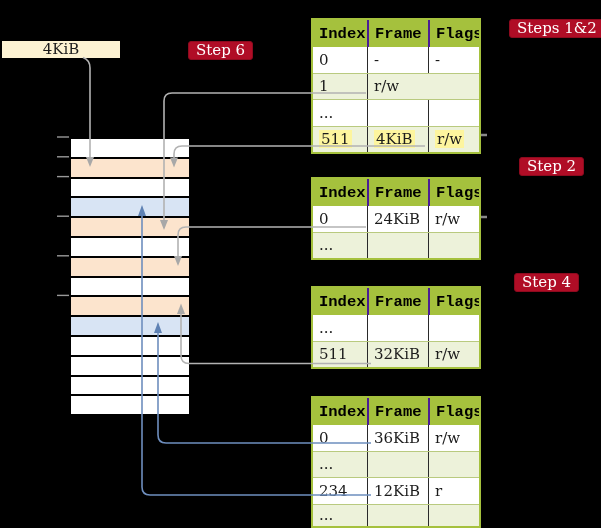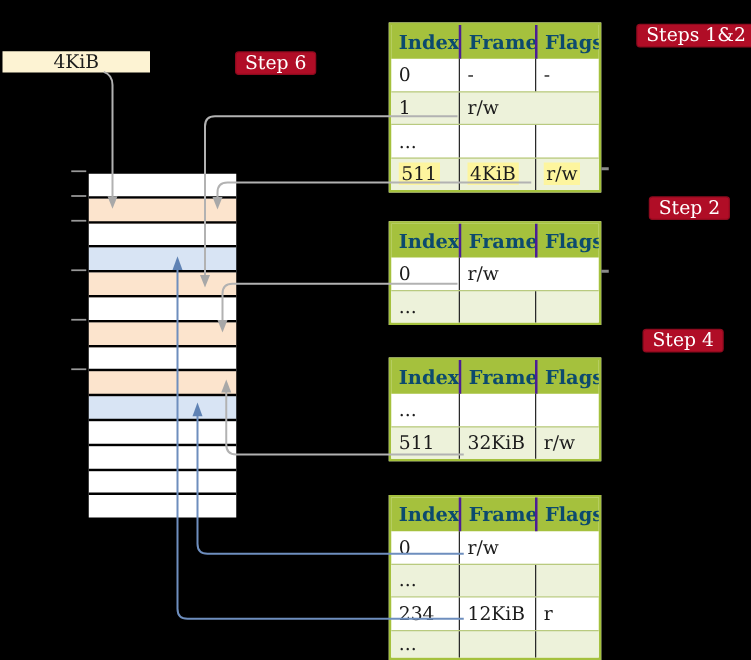--- a/index.html
+++ b/index.html
@@ -17,21 +17,21 @@
 
   
   .badge {
     position:absolute; background:#b00d26; border:1px solid #8d0a1e;
     color:#fff; font-size:15px; line-height:16px; padding:0 7px 1px;
     border-radius:3px; white-space:nowrap;
   }
   #badge-step0  { left:188px; top:41px; }
   #badge-steps12{ left:509px; top:19px; }
   #badge-step3  { left:519px; top:157px; }
-  #badge-step4  { left:514px; top:263px;text-align:right; }
+  #badge-step4  { left:514px; top:273px;text-align:right; }
 
   
   .memcol {
     position:absolute; left:69px; top:137px; width:118px;
     border:2px solid #000; background:#000;
   }
   .mrow { height:17.8px; border-bottom:2px solid #000; }
   .mrow:last-child { border-bottom:none; }
   .mrow.white  { background:#ffffff; }
   .mrow.orange { background:#fce4cd; }
@@ -42,22 +42,23 @@
     position:absolute; left:311px; width:166px;
     border:2.5px solid #a5c13d; background:#fff; color:#1c1c1c;
     font-size:15px;
   }
   #ptable-1 { top:18px; }
   #ptable-2 { top:177px; }
   #ptable-3 { top:286px; }
   #ptable-4 { top:396px; }
   .thead {
     display:grid; grid-template-columns:54px 61px 51px;
-    background:#a5c13d; color:#0c4a6e; font-weight:bold; font-size:15.5px;
+    background:#a5c13d; color:#000000; font-weight:bold; font-size:15.5px;
     height:27px;
+    font-family:Liberation Mono, monospace;
   }
   .th {
     display:flex; align-items:center; padding-left:6px;
     border-left:2px solid #4c1d95; overflow:hidden;
   }
   .th:first-child { border-left:none; }
   .trow {
     display:grid; grid-template-columns:54px 61px 51px; height:25.5px;
   }
   .trow + .trow { border-top:1.5px solid #b9ca7f; }
@@ -155,20 +156,23 @@
     <div class="thead">
       <div class="th">Index</div>
       <div class="th">Frame</div>
       <div class="th">Flags</div>
     </div>
     <div class="trow">
       <div class="td">
           <span>0</span>
         </div>
       <div class="td">
+          <span>24KiB</span>
+        </div>
+      <div class="td">
           <span>r/w</span>
         </div>
     </div>
     <div class="trow shade">
       <div class="td">
           <span>...</span>
         </div>
       <div class="td">
           <span></span>
         </div>
@@ -210,20 +214,23 @@
 
   <div class="ptable" id="ptable-4">
     <div class="thead">
       <div class="th">Index</div>
       <div class="th">Frame</div>
       <div class="th">Flags</div>
     </div>
     <div class="trow">
       <div class="td">
           <span>0</span>
+        </div>
+      <div class="td">
+          <span>36KiB</span>
         </div>
       <div class="td">
           <span>r/w</span>
         </div>
     </div>
     <div class="trow shade">
       <div class="td">
           <span>...</span>
         </div>
       <div class="td">

